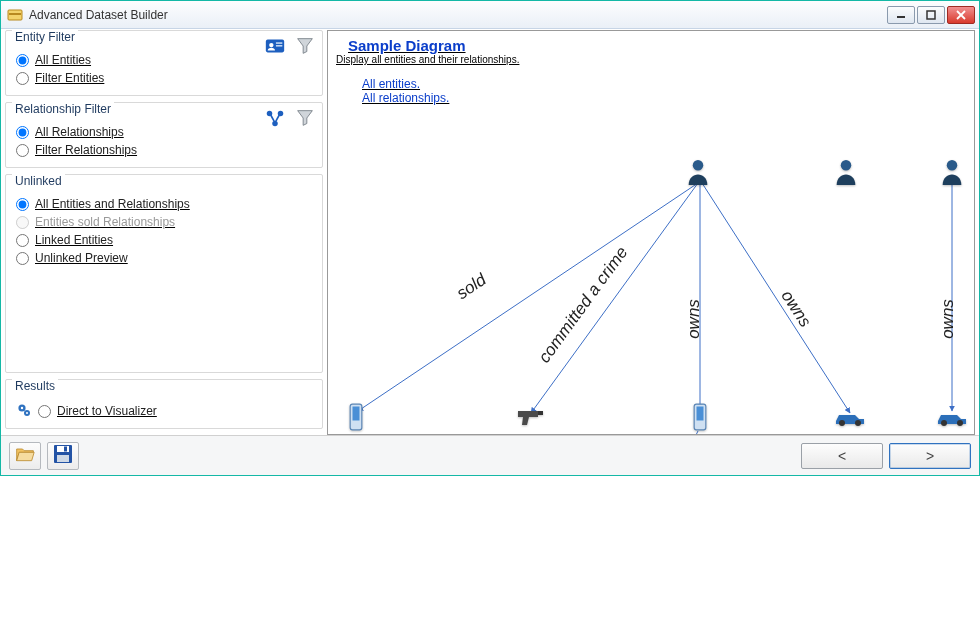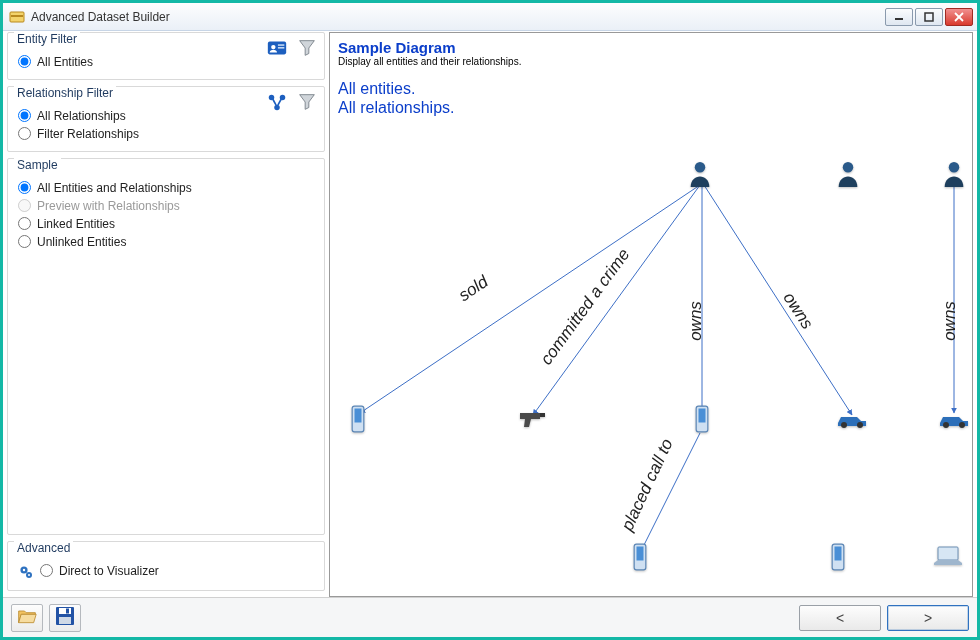--- a/index.html
+++ b/index.html
@@ -1,38 +1,38 @@
 <!DOCTYPE html>
 <html><head>
 <meta charset="utf-8">
 <style>
   * { box-sizing: border-box; }
   body { margin:0; font-family: "Segoe UI", Tahoma, sans-serif; font-size:12px; color:#000; background:#fff; }
-  .window { width:980px; height:640px; border:3px solid #14b8a6; display:flex; flex-direction:column; box-shadow:0 0 4px rgba(0,0,0,0.2); }
+  .window { width:980px; height:476px; border:1px solid #14b8a6; display:flex; flex-direction:column; box-shadow:0 0 4px rgba(0,0,0,0.2); }
   .titlebar { height:28px; background:linear-gradient(#fdfdfe,#eaf0f7); border-bottom:1px solid #c7d5e6; display:flex; align-items:center; padding:0 4px 0 6px; }
   .titlebar .appicon { width:16px; height:16px; margin-right:6px; display:inline-flex; align-items:center; justify-content:center; }
   .titlebar .title { flex:1; font-size:12px; color:#333; }
   .winbtns { display:flex; gap:2px; }
   .winbtn { width:28px; height:18px; border:1px solid #8a9aad; border-radius:2px; background:linear-gradient(#fbfcfd,#dfe7f1); display:flex; align-items:center; justify-content:center; cursor:pointer; }
   .winbtn.close { background:linear-gradient(#f19090,#d93a2d); border-color:#a02a22; color:#fff; }
   .client { flex:1; display:flex; flex-direction:column; background:#fff; min-height:0; }
-  .body { flex:1; display:flex; min-height:0; padding:1px 4px 0 4px; gap:4px; }
+  .body { flex:1; display:flex; min-height:0; padding:1px 4px 0 4px; gap:4px;text-decoration:underline; }
   .sidebar { width:318px; display:flex; flex-direction:column; }
   .panel { position:relative; border:1px solid #d9d9d9; border-radius:2px; padding:20px 8px 8px 8px; margin-bottom:6px; }
   .panel.fill { flex:1; }
   .panel .legend { position:absolute; top:-1px; left:6px; background:#fff; padding:0 3px; font-size:12px; color:#1f3a5f; }
-  .opt { display:flex; align-items:flex-start; gap:6px; padding:2px 0 2px 2px; font-size:12px; color:#222; }
+  .opt { display:flex; align-items:flex-end; gap:6px; padding:2px 0 2px 2px; font-size:12px; color:#222; }
   .opt.disabled { color:#9a9a9a; }
   .opt input[type=radio], .opt input[type=checkbox]{ margin:0; }
   .panel .icongroup { position:absolute; top:4px; right:6px; display:flex; gap:8px; align-items:center; }
   .icongroup svg { width:22px; height:22px; }
   .diagram { flex:1; border:1px solid #999; background:#fff; position:relative; overflow:hidden; }
-  .dia-title { color:#0b3eca; font-weight:bold; font-size:15px; padding:6px 8px 0 8px; }
+  .dia-title { color:#0b3eca; font-weight:bold; font-size:15px; padding:6px 8px 0 8px;margin-left:12px; }
   .dia-sub   { color:#000; font-size:10px; padding:0 8px 6px 8px; }
-  .dia-meta  { color:#0b3eca; font-size:16px; padding:6px 0 0 8px; line-height:1.2; }
+  .dia-meta  { color:#0b3eca; font-size:12px; padding:6px 0 0 8px; line-height:1.2;margin-left:26px; }
   .node { position:absolute; display:flex; align-items:center; justify-content:center; }
   .node svg { filter: drop-shadow(0 1px 1px rgba(0,0,0,0.25)); }
   .edge-label { position:absolute; font-style:italic; font-size:17px; color:#222; transform-origin:center; white-space:nowrap; }
   .footer { height:40px; border-top:1px solid #d0d0d0; background:#f5f6f7; display:flex; align-items:center; padding:0 8px; gap:6px; }
   .btnflat { width:32px; height:28px; border:1px solid #b5b9be; background:linear-gradient(#fdfdfd,#ececec); border-radius:2px; display:flex; align-items:center; justify-content:center; cursor:pointer; }
   .footer .spacer { flex:1; }
   .navbtn { width:82px; height:26px; border:1px solid #9aa0a7; background:linear-gradient(#fdfdfd,#e9e9e9); border-radius:2px; display:flex; align-items:center; justify-content:center; font-size:14px; color:#444; cursor:pointer; }
   .navbtn.primary { border-color:#2f72c0; box-shadow:0 0 0 1px rgba(47,114,192,0.25) inset; }
   svg.line { position:absolute; left:0; top:0; width:100%; height:100%; pointer-events:none; }
 </style>
@@ -89,20 +89,24 @@
             <span>
               <svg viewBox="0 0 24 24">
                   <path d="M4 4h16l-6 8v6l-4 2v-8z" fill="#d0d5da" stroke="#7b828a"></path>
                 </svg>
             </span>
           </div>
           <label class="opt">
             <input type="radio" name="ef" checked="" style="">
             <span>All Entities</span>
           </label>
+          <label class="opt">
+            <input type="radio" name="ef" style="">
+            <span>Filter Entities</span>
+          </label>
         </div>
 
         <div class="panel">
           <span class="legend">Relationship Filter</span>
           <div class="icongroup">
             <span>
               <svg viewBox="0 0 24 24">
                   <circle cx="6" cy="7" r="3" fill="#1d5fbf"></circle>
                   <circle cx="18" cy="7" r="3" fill="#1d5fbf"></circle>
                   <circle cx="12" cy="18" r="3" fill="#1d5fbf"></circle>
@@ -120,41 +124,41 @@
             <input type="radio" name="rf" checked="" style="">
             <span>All Relationships</span>
           </label>
           <label class="opt">
             <input type="radio" name="rf" style="">
             <span>Filter Relationships</span>
           </label>
         </div>
 
         <div class="panel fill">
-          <span class="legend">Sample</span>
+          <span class="legend">Unlinked</span>
           <label class="opt">
             <input type="radio" name="disp" checked="" style="">
             <span>All Entities and Relationships</span>
           </label>
           <label class="opt disabled">
             <input type="radio" name="disp" disabled="" style="">
-            <span>Preview with Relationships</span>
+            <span>Entities sold Relationships</span>
           </label>
           <label class="opt">
             <input type="radio" name="disp" style="">
             <span>Linked Entities</span>
           </label>
           <label class="opt">
             <input type="radio" name="disp" style="">
-            <span>Unlinked Entities</span>
+            <span>Unlinked Preview</span>
           </label>
         </div>
 
         <div class="panel">
-          <span class="legend">Advanced</span>
+          <span class="legend">Results</span>
           <label class="opt">
             <span style="width:16px;display:inline-flex;">
               <svg viewBox="0 0 16 16" width="16" height="16">
                   <circle cx="6" cy="6" r="3.6" fill="#2f72c0"></circle>
                   <circle cx="6" cy="6" r="1.2" fill="#fff"></circle>
                   <circle cx="11" cy="11" r="3" fill="#2f72c0"></circle>
                   <circle cx="11" cy="11" r="1" fill="#fff"></circle>
                 </svg>
             </span>
             <input type="radio" name="res" style="">

